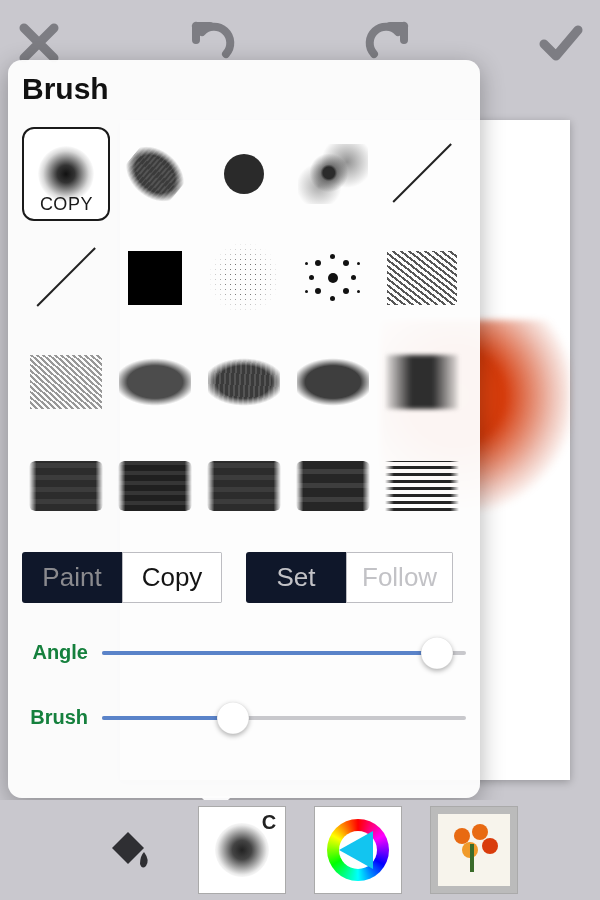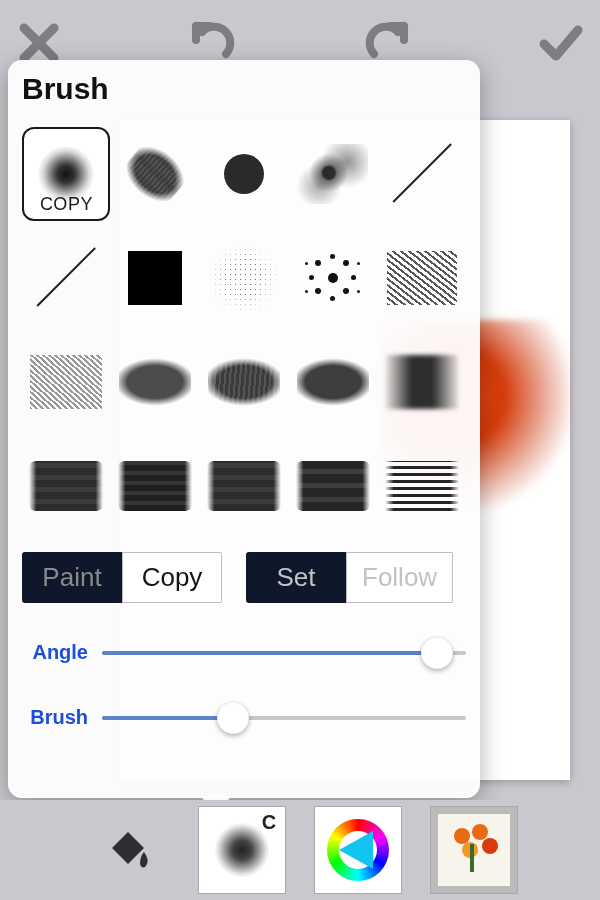--- a/index.html
+++ b/index.html
@@ -57,21 +57,21 @@
   .hatch{width:74px;height:50px;background:repeating-linear-gradient(0deg,#242424 0 3px,transparent 3px 7px);-webkit-mask:linear-gradient(90deg,transparent,#000 12%,#000 88%,transparent);mask:linear-gradient(90deg,transparent,#000 12%,#000 88%,transparent);}
   
   .segrow{display:flex;gap:24px;margin-top:14px;}
   .seg{display:flex;border-radius:3px;overflow:hidden;background:#0f172a;}
   .seg button{border:none;background:transparent;font-size:26px;color:#8a8a8e;padding:10px 16px;min-width:100px;}
   .seg button.active{background:#fff;color:#141414;font-weight:500;box-shadow:inset 0 0 0 1px #bdbdc2;}
   .seg.pale button{color:#c2c2c6;}
   
   .sliders{margin-top:38px;}
   .slrow{display:flex;align-items:center;gap:14px;margin-bottom:42px;}
-  .slrow label{width:66px;text-align:right;font-size:20px;font-weight:600;color:#1d4ed8;}
+  .slrow label{width:66px;text-align:right;font-size:20px;font-weight:600;color:#15803d;}
   .track{flex:1;height:4px;background:#c8c8cc;position:relative;border-radius:2px;}
   .track .fill{position:absolute;left:0;top:0;height:4px;background:#5a83c9;border-radius:2px;}
   .track .thumb{position:absolute;top:-14px;width:32px;height:32px;border-radius:50%;background:#fff;box-shadow:0 2px 5px rgba(0,0,0,.3),inset 0 0 0 .5px rgba(0,0,0,.1);transform:translateX(-50%);}
 </style>
 </head>
 <body>
 
 <div class="canvas-bg">
   <div class="smear"></div>
 </div>

